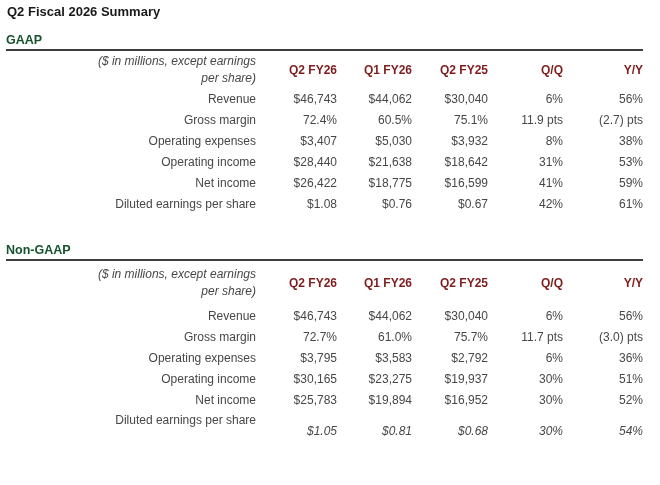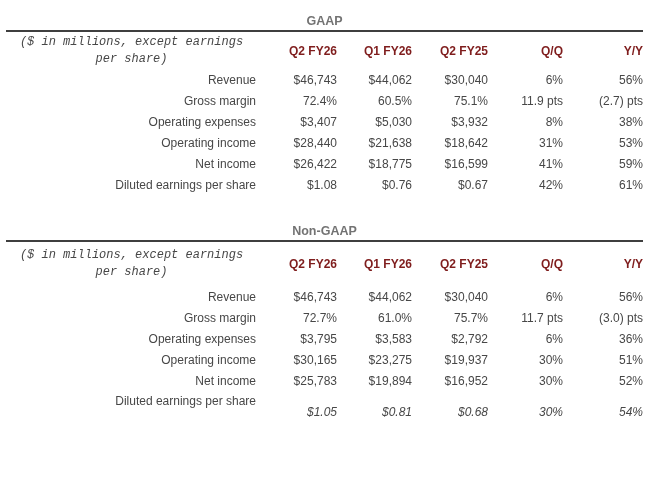--- a/index.html
+++ b/index.html
@@ -23,25 +23,24 @@
     line-height: 14px;
     font-weight: bold;
     color: #1a1a1a;
   }
   .table-wrap {
     margin-left: 6px;
     width: 637px;
   }
   .section-title {
     width: 637px;
-    text-align: center;
     font-size: 12.5px;
     line-height: 14px;
     font-weight: bold;
-    color: #737373;
+    color: #14532d;
   }
   .section:nth-of-type(1) .section-title { margin-top: 14px; }
   .section:nth-of-type(2) .section-title { margin-top: 29px; }
   table.fin-table {
     border-collapse: collapse;
     table-layout: fixed;
     width: 637px;
     margin-top: 2px;
     border-top: 2px solid #3f3f3f;
   }
@@ -49,29 +48,28 @@
   col.c-v1 { width: 81px; }
   col.c-v2 { width: 75px; }
   col.c-v3 { width: 76px; }
   col.c-v4 { width: 75px; }
   col.c-v5 { width: 80px; }
 
   thead tr { height: 38px; }
   .section:nth-of-type(2) thead tr { height: 45px; }
 
   th.note-cell {
-    text-align: center;
+    text-align: right;
     vertical-align: middle;
     font-weight: normal;
     font-style: italic;
     font-size: 12px;
     line-height: 17px;
     color: #474747;
     padding: 0 0 0 1px;
-    font-family: Liberation Mono, monospace;
   }
   th.col-h {
     text-align: right;
     vertical-align: middle;
     font-weight: bold;
     font-size: 12px;
     color: #7f1d1d;
     padding: 0;
   }
   tbody tr { height: 21px; }
@@ -97,20 +95,21 @@
   }
   tr.tall-row td.row-label {
     vertical-align: top;
     padding-top: 3px;
   }
 </style>
 </head>
 <body>
 
 <div class="page">
+  <div class="page-title">Q2 Fiscal 2026 Summary</div>
 
   <div class="table-wrap">
 
     <div class="section">
       <div class="section-title">GAAP</div>
       <table class="fin-table">
         <colgroup>
           <col class="c-label">
             <col class="c-v1">
             <col class="c-v2">

